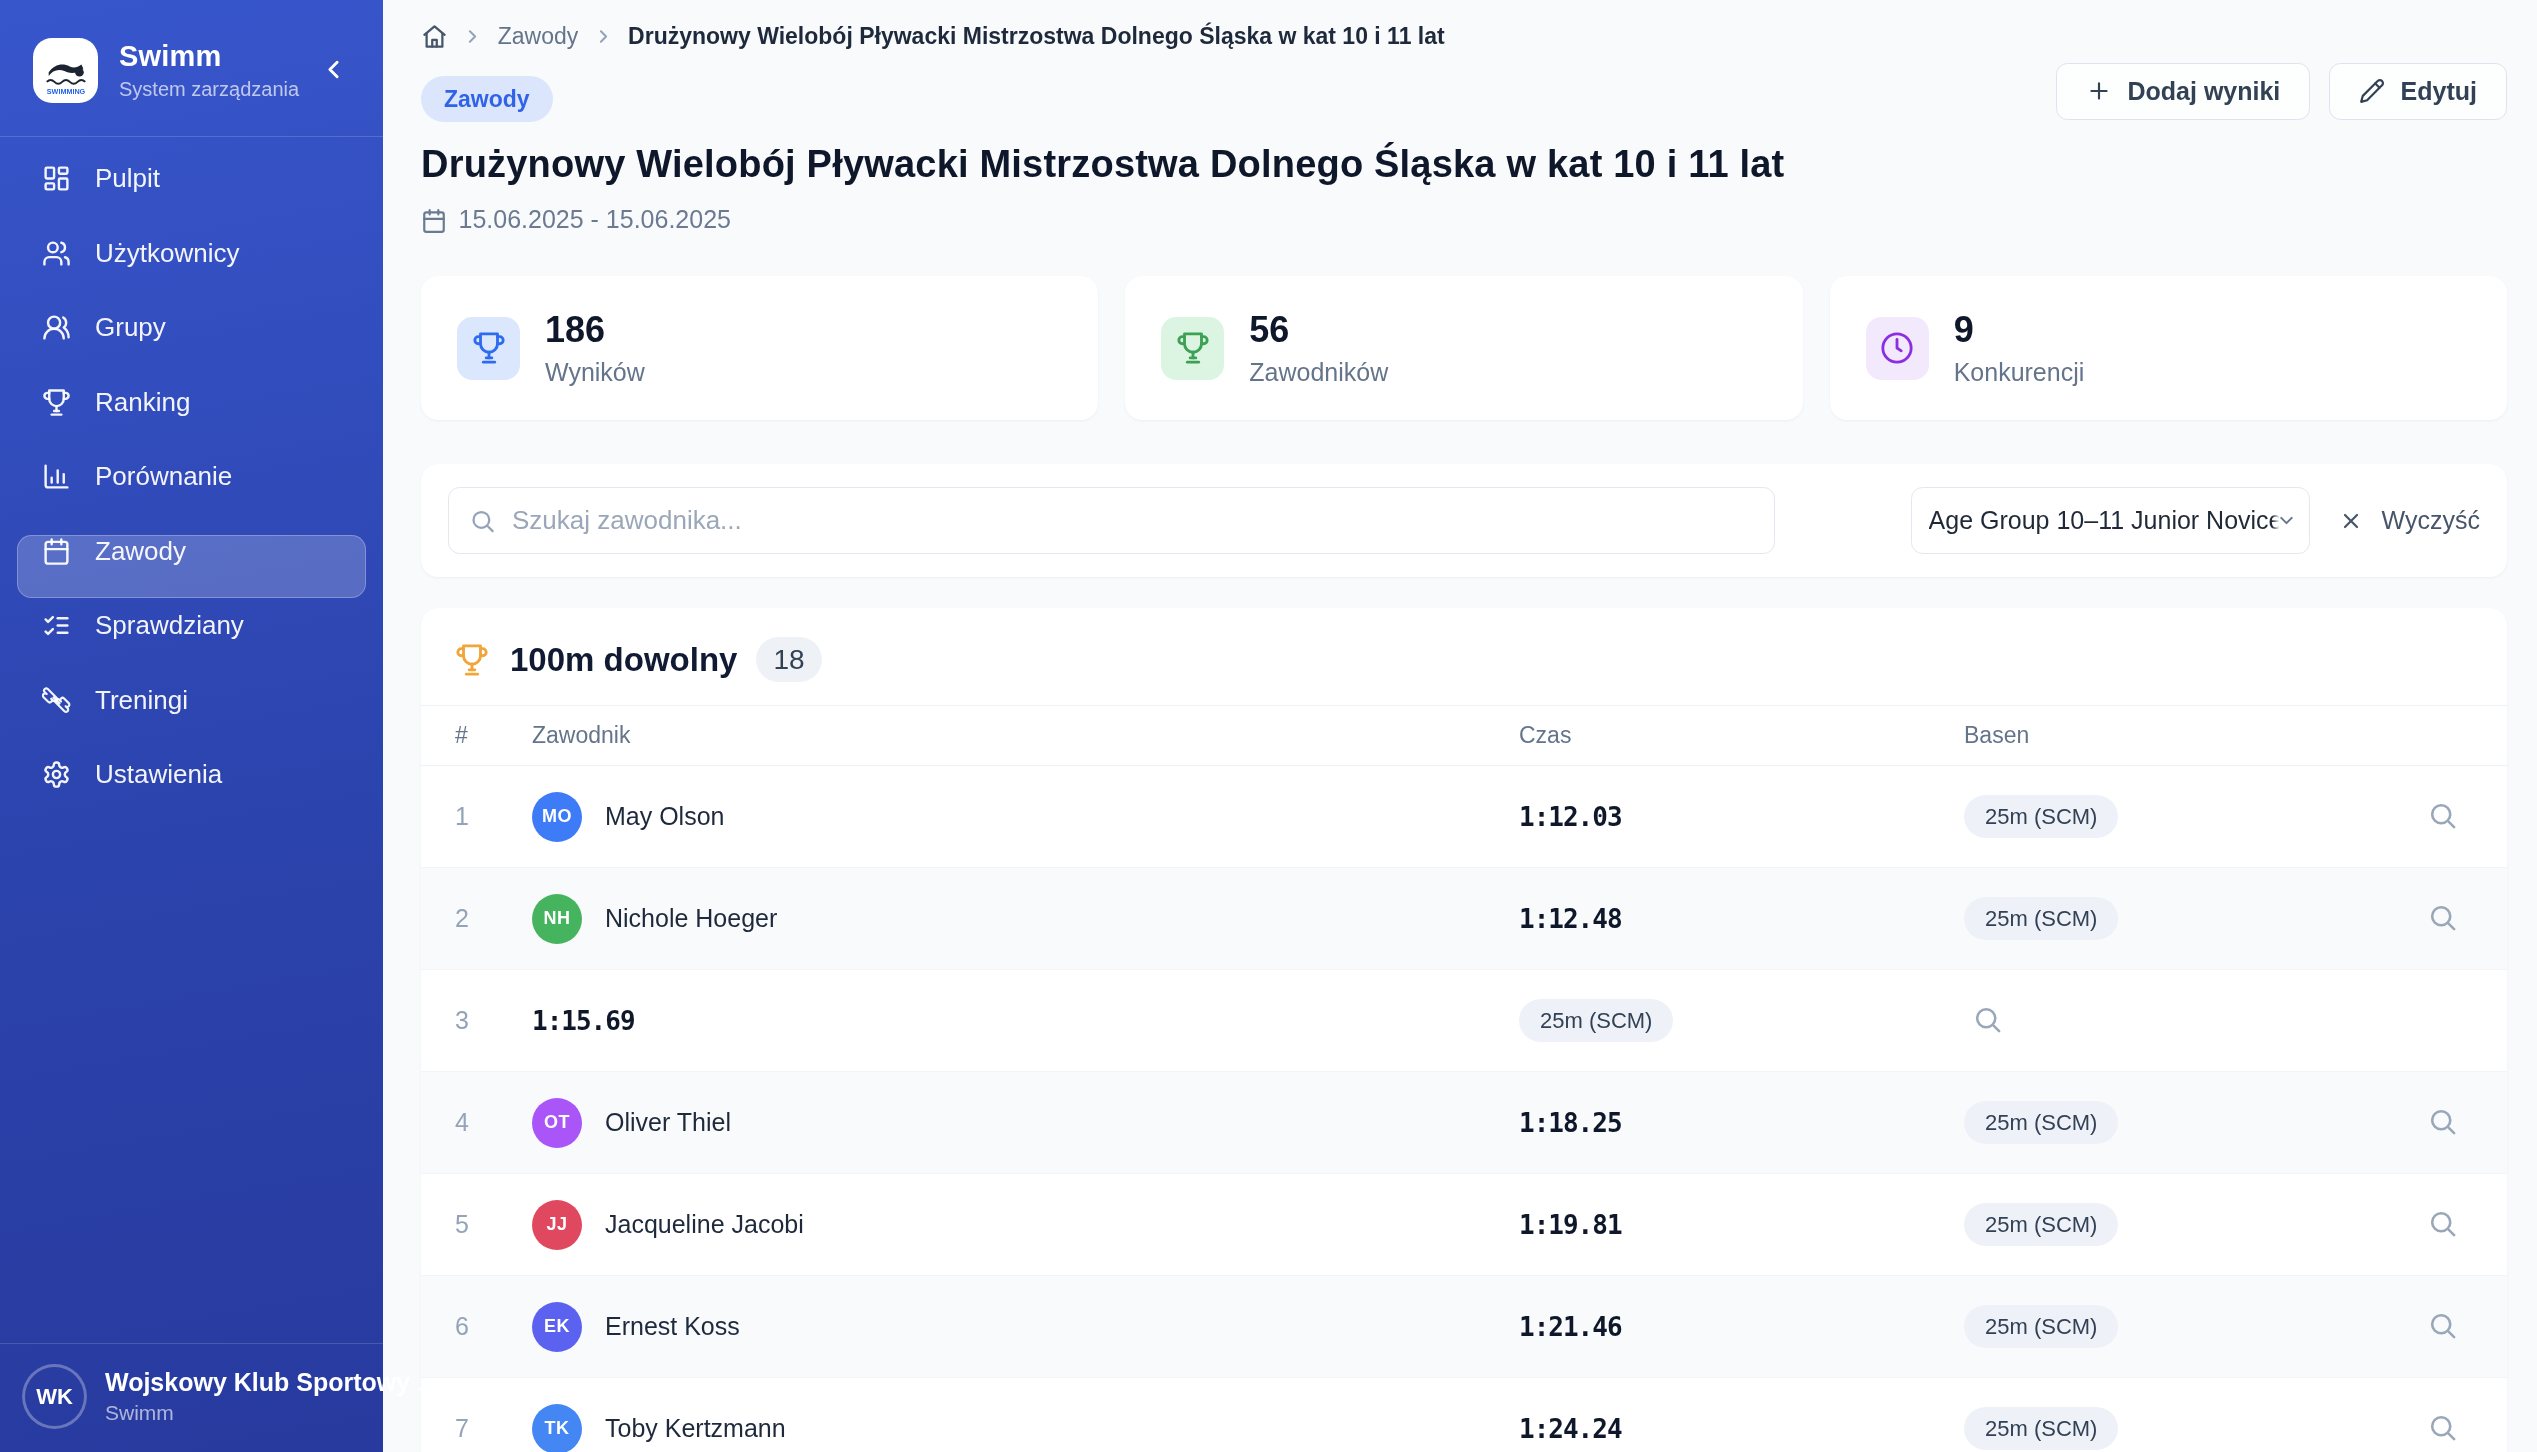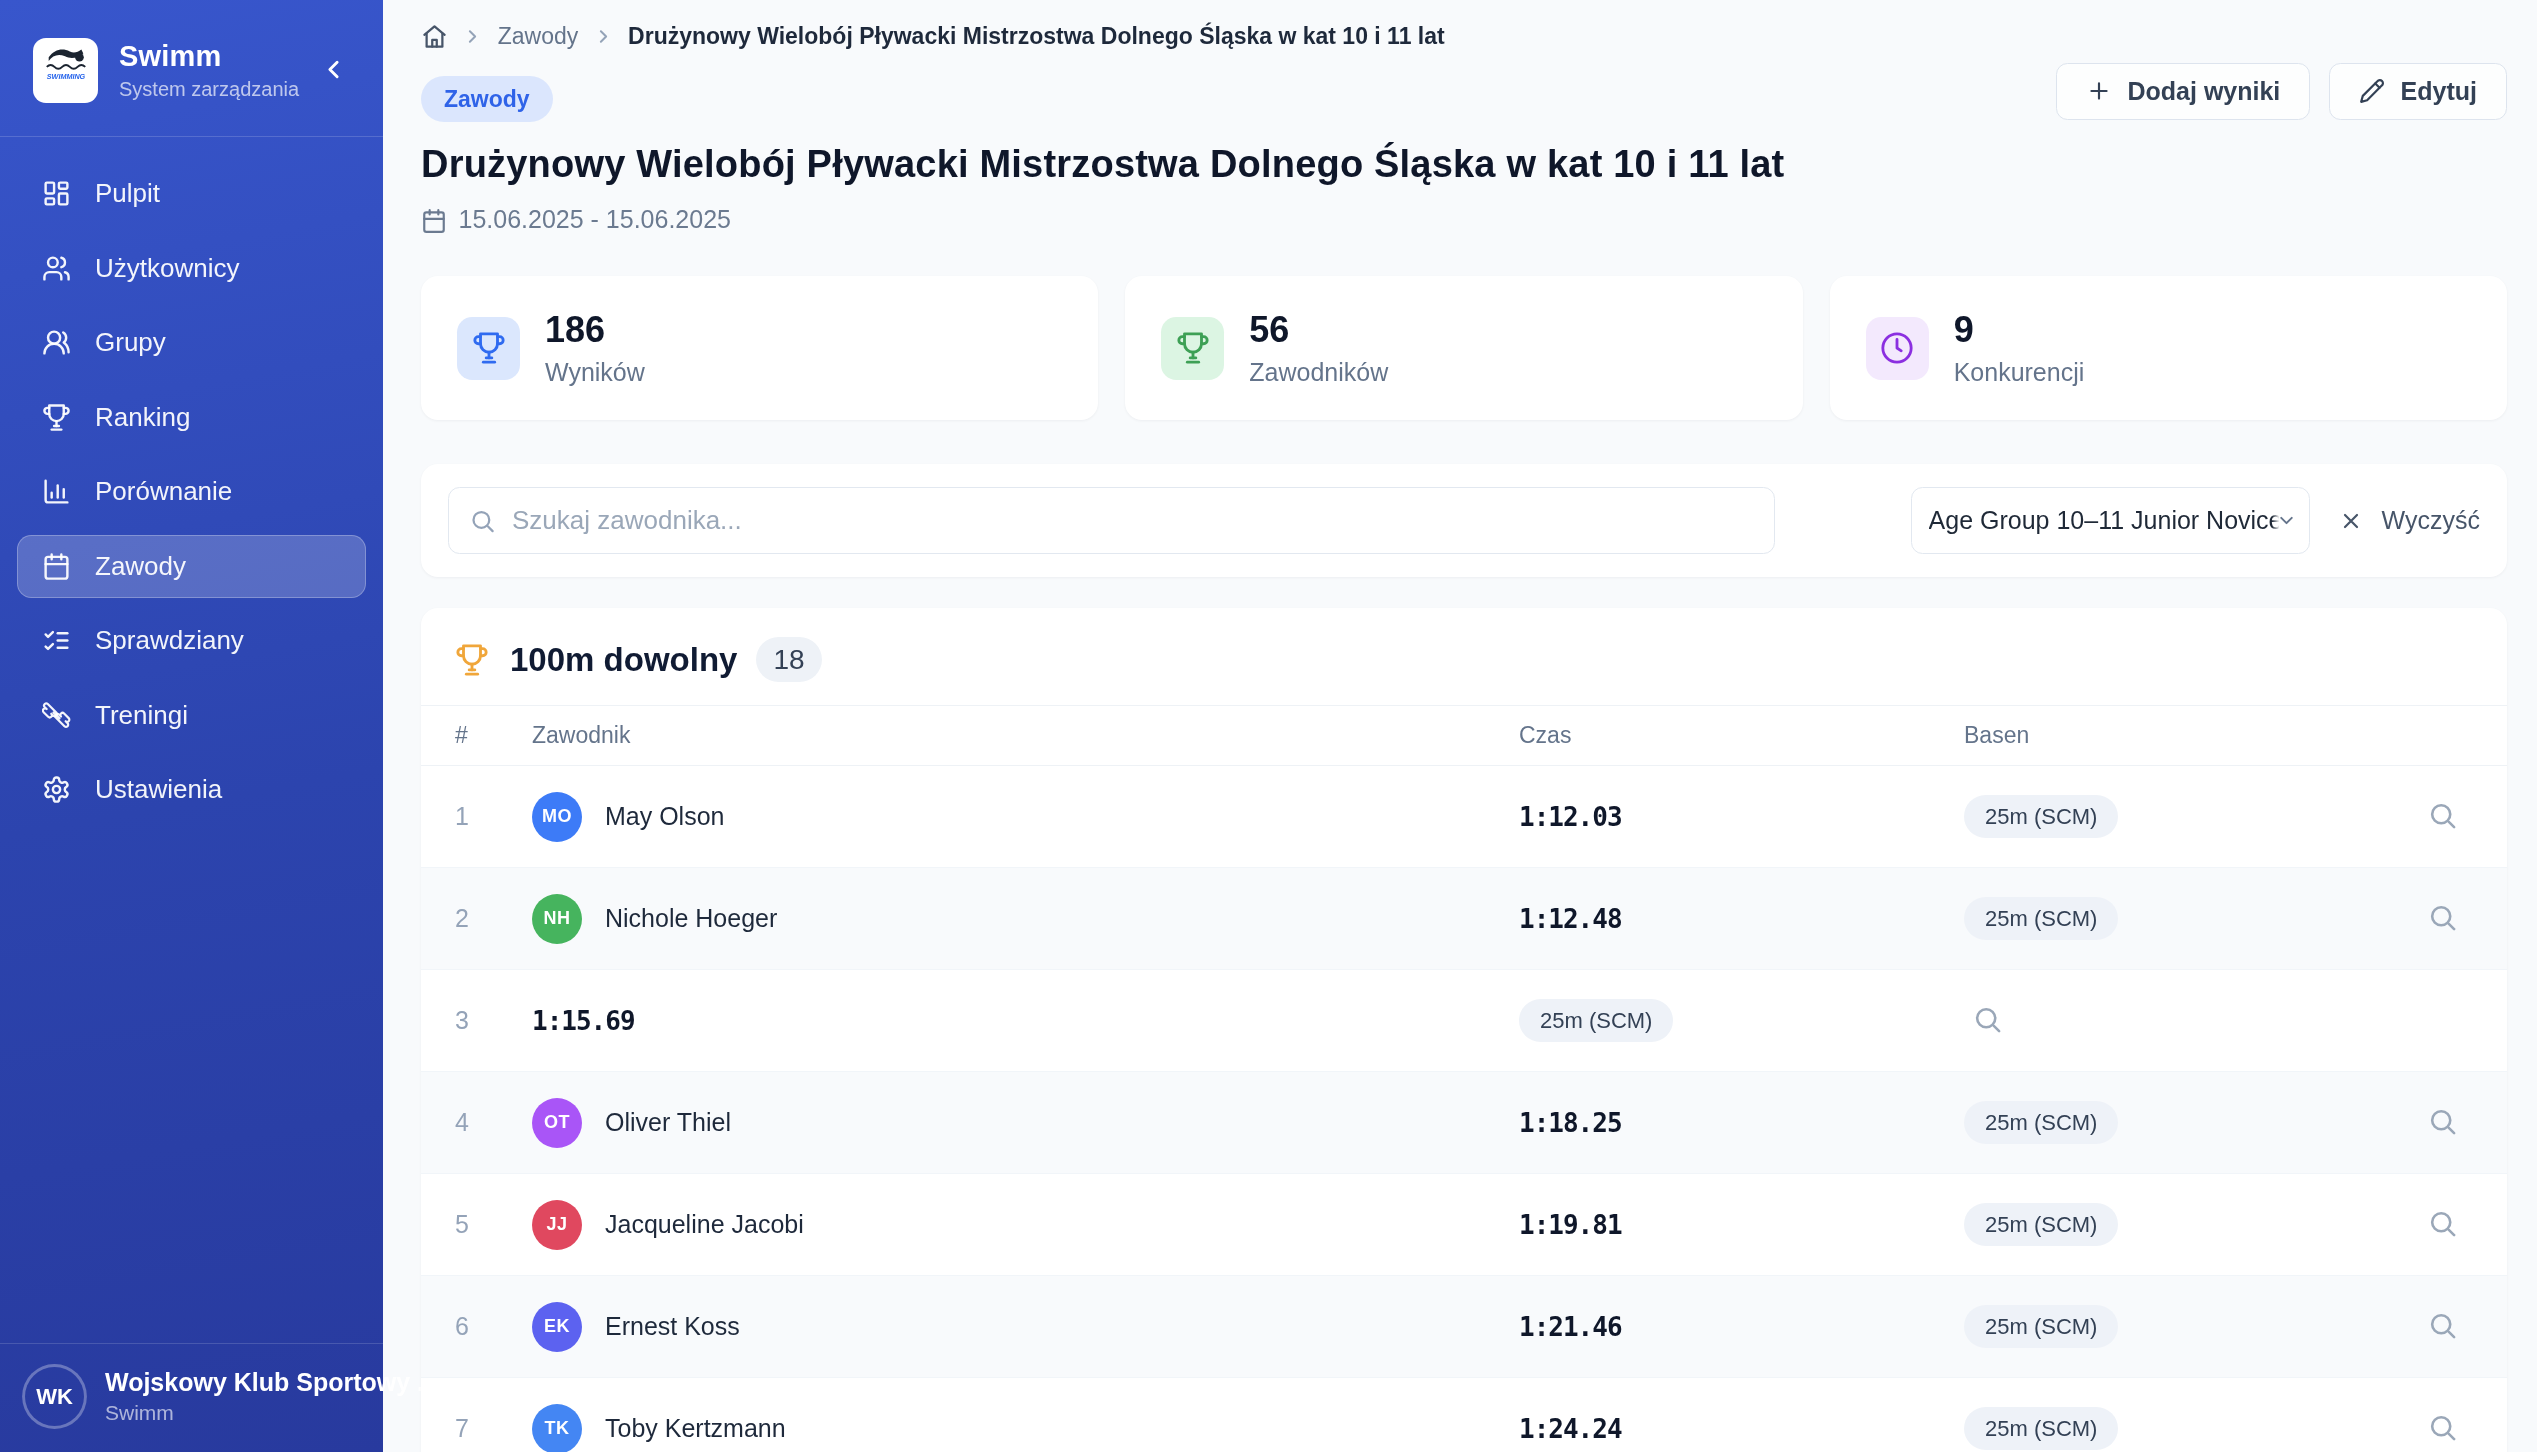--- a/index.html
+++ b/index.html
@@ -3,28 +3,28 @@
 <meta charset="utf-8">
 <style>
   * { margin:0; padding:0; box-sizing:border-box; }
   html,body { background:#e9edf2; }
   body { font-family:"Liberation Sans","DejaVu Sans",sans-serif; }
   .app { width:2538px; height:1453px; display:flex; overflow:hidden; background:#f8fafc; position:relative; }
 
   
   .sidebar { width:383px; min-width:383px; height:100%; background:linear-gradient(170deg,#3856cc 0%,#2c44ae 55%,#283a9e 100%); color:#fff; display:flex; flex-direction:column; position:relative; }
   .sb-header { display:flex; align-items:center; padding:38px 29px 33px 33px; }
-  .sb-logo { width:65px; height:65px; background:#fff; border-radius:13px; display:flex; align-items:flex-start; justify-content:center; flex-shrink:0;font-style:italic; }
+  .sb-logo { width:65px; height:65px; background:#fff; border-radius:19px; display:flex; align-items:flex-end; justify-content:center; flex-shrink:0; }
   .sb-titles { margin-left:21px; flex:1; min-width:0; }
   .sb-app-name { font-size:29px; font-weight:bold; letter-spacing:0.2px; }
   .sb-app-sub { font-size:20px; color:rgba(255,255,255,.68); margin-top:4.8px; }
   .sb-collapse { background:none; border:none; color:#fff; cursor:pointer; width:42px; height:42px; display:flex; align-items:center; justify-content:center; flex-shrink:0; }
   .sb-divider { height:1px; background:rgba(255,255,255,.16); margin:0 0 25px 0; }
   .sb-nav { padding:0 17px; display:flex; flex-direction:column; gap:11.5px; }
-  .nav-item { display:flex; align-items:center; height:63px; border-radius:14.4px; padding:0 23px; color:rgba(255,255,255,.94); cursor:pointer; border:1px solid transparent; }
+  .nav-item { display:flex; height:63px; border-radius:14.4px; padding:0 23px; color:rgba(255,255,255,.94); cursor:pointer; border:1px solid transparent; }
   .nav-item.active { background:rgba(255,255,255,.2); border:1px solid rgba(255,255,255,.26); }
   .nav-item .ic { width:31px; height:31px; display:flex; align-items:center; justify-content:center; flex-shrink:0; }
   .nav-item .ic svg { width:29px; height:29px; }
   .nav-label { margin-left:23px; font-size:26px; font-weight:500; white-space:nowrap; }
   .sb-footer { position:absolute; left:0; right:0; bottom:0; border-top:1px solid rgba(255,255,255,.15); padding:23px 25px 27px 25px; display:flex; align-items:center; }
   .sb-avatar { width:59px; height:59px; border-radius:50%; display:flex; align-items:center; justify-content:center; font-size:22px; font-weight:bold; color:#fff; box-shadow:0 0 0 2.9px rgba(255,255,255,.30); flex-shrink:0; }
   .sb-club { margin-left:21px; min-width:0; }
   .sb-club-name { font-size:25px; font-weight:600; white-space:nowrap; }
   .sb-club-sub { font-size:21px; color:rgba(255,255,255,.62); margin-top:4.8px; }
 

